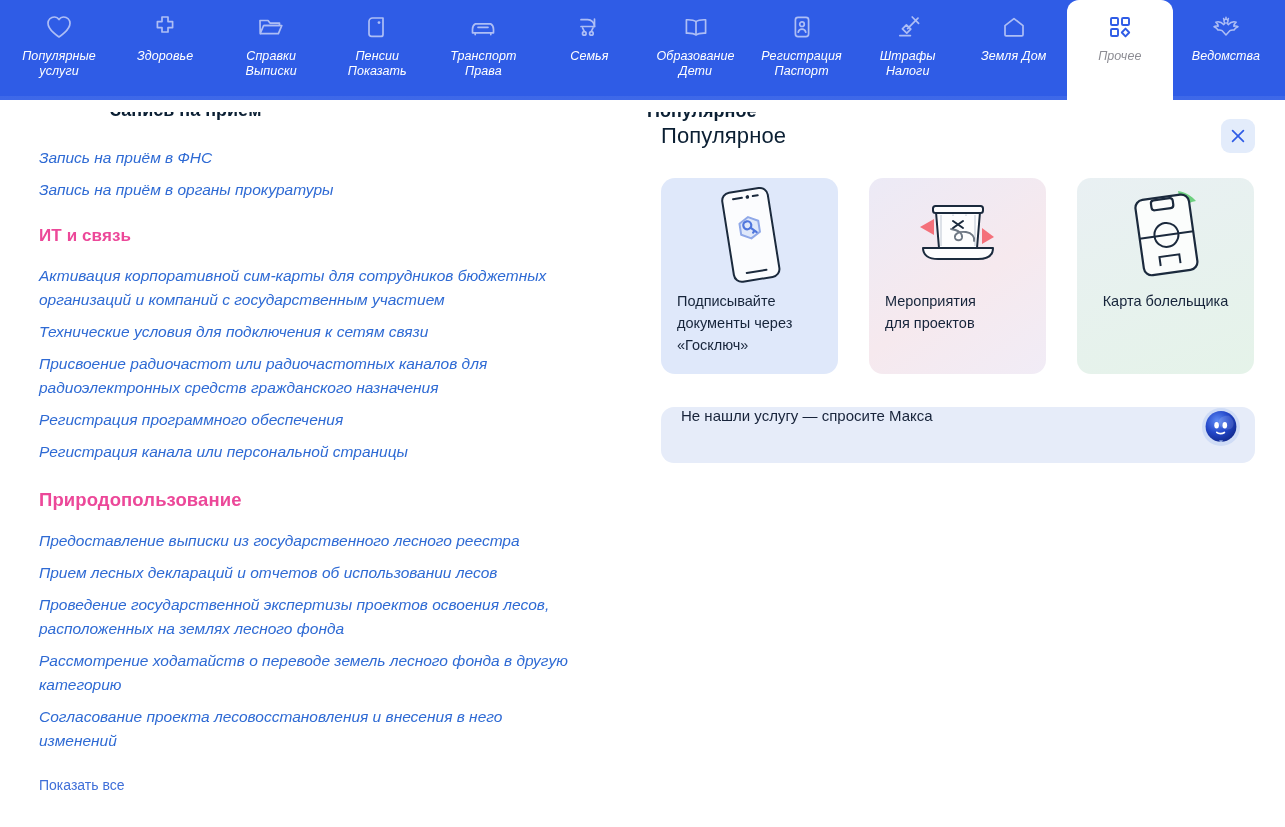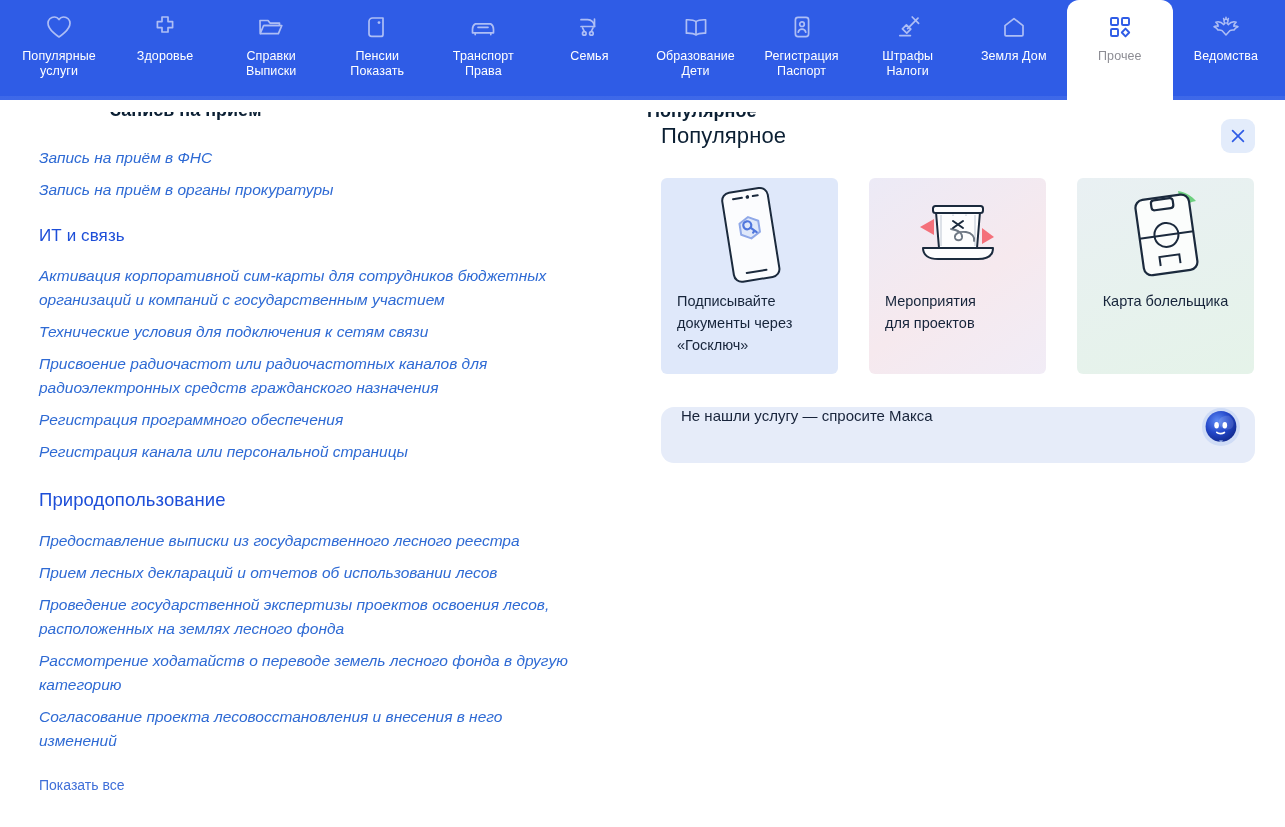--- a/index.html
+++ b/index.html
@@ -14,20 +14,21 @@
 
   
   .nav {
     position: relative;
     width: 1285px;
     height: 100px;
     background: #2f5ce6;
     display: flex;
     align-items: flex-end;
     padding: 0 6px;
+    font-style: italic;
   }
   .nav::after {
     content: "";
     position: absolute;
     left: 0; right: 0; bottom: 0;
     height: 4px;
     background: linear-gradient(to right, #4a72ea, #4a72ea);
     opacity: .55;
   }
   .nav-item {
@@ -103,23 +104,23 @@
     line-height: 24px;
     text-decoration: none;
     margin: 0 0 8px 0;
     max-width: 545px;
     cursor: pointer;
     font-style: italic;
   }
   .svc-link:first-of-type { margin-top: 0; }
   .grp { margin-top: 0; }
   .grp-title {
-    color: #1d4ed8;
+    color: #ec4899;
     font-size: 17px;
-    font-weight: 400;
+    font-weight: 700;
     line-height: 24px;
     margin: 22px 0 16px 0;
     letter-spacing: .1px;
   }
   .grp-title.big { font-size: 18.5px; margin-top: 24px; margin-bottom: 17px; }
   .show-all {
     display: inline-block;
     color: #3f6fd8;
     font-size: 14px;
     line-height: 20px;
@@ -173,21 +174,21 @@
   }
   .close-btn svg { display: block; }
 
   .cards {
     display: flex;
     gap: 31px;
   }
   .card {
     width: 177px;
     height: 196px;
-    border-radius: 6px;
+    border-radius: 14px;
     padding: 0 16px;
     display: flex;
     flex-direction: column;
     align-items: center;
     cursor: pointer;
     overflow: hidden;
   }
   .card .art {
     height: 112px;
     width: 100%;

